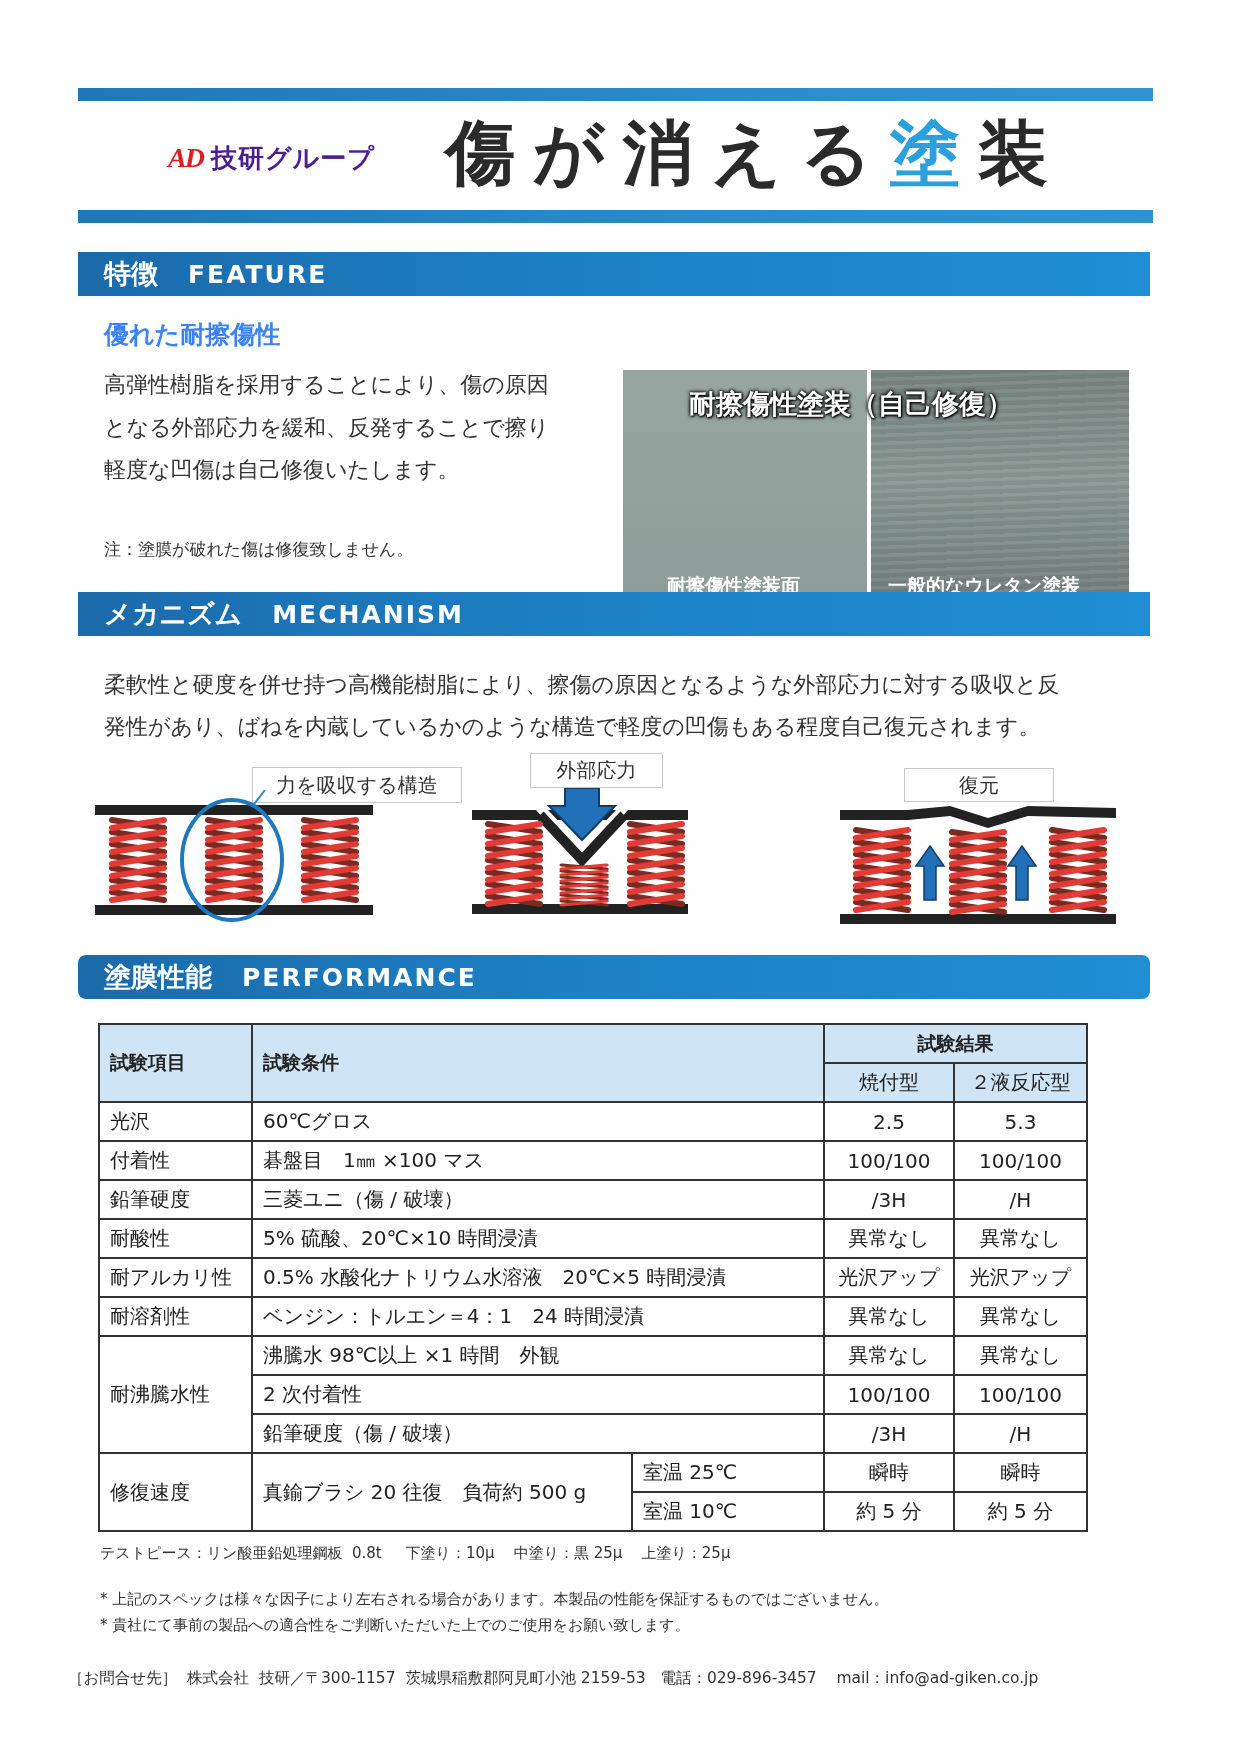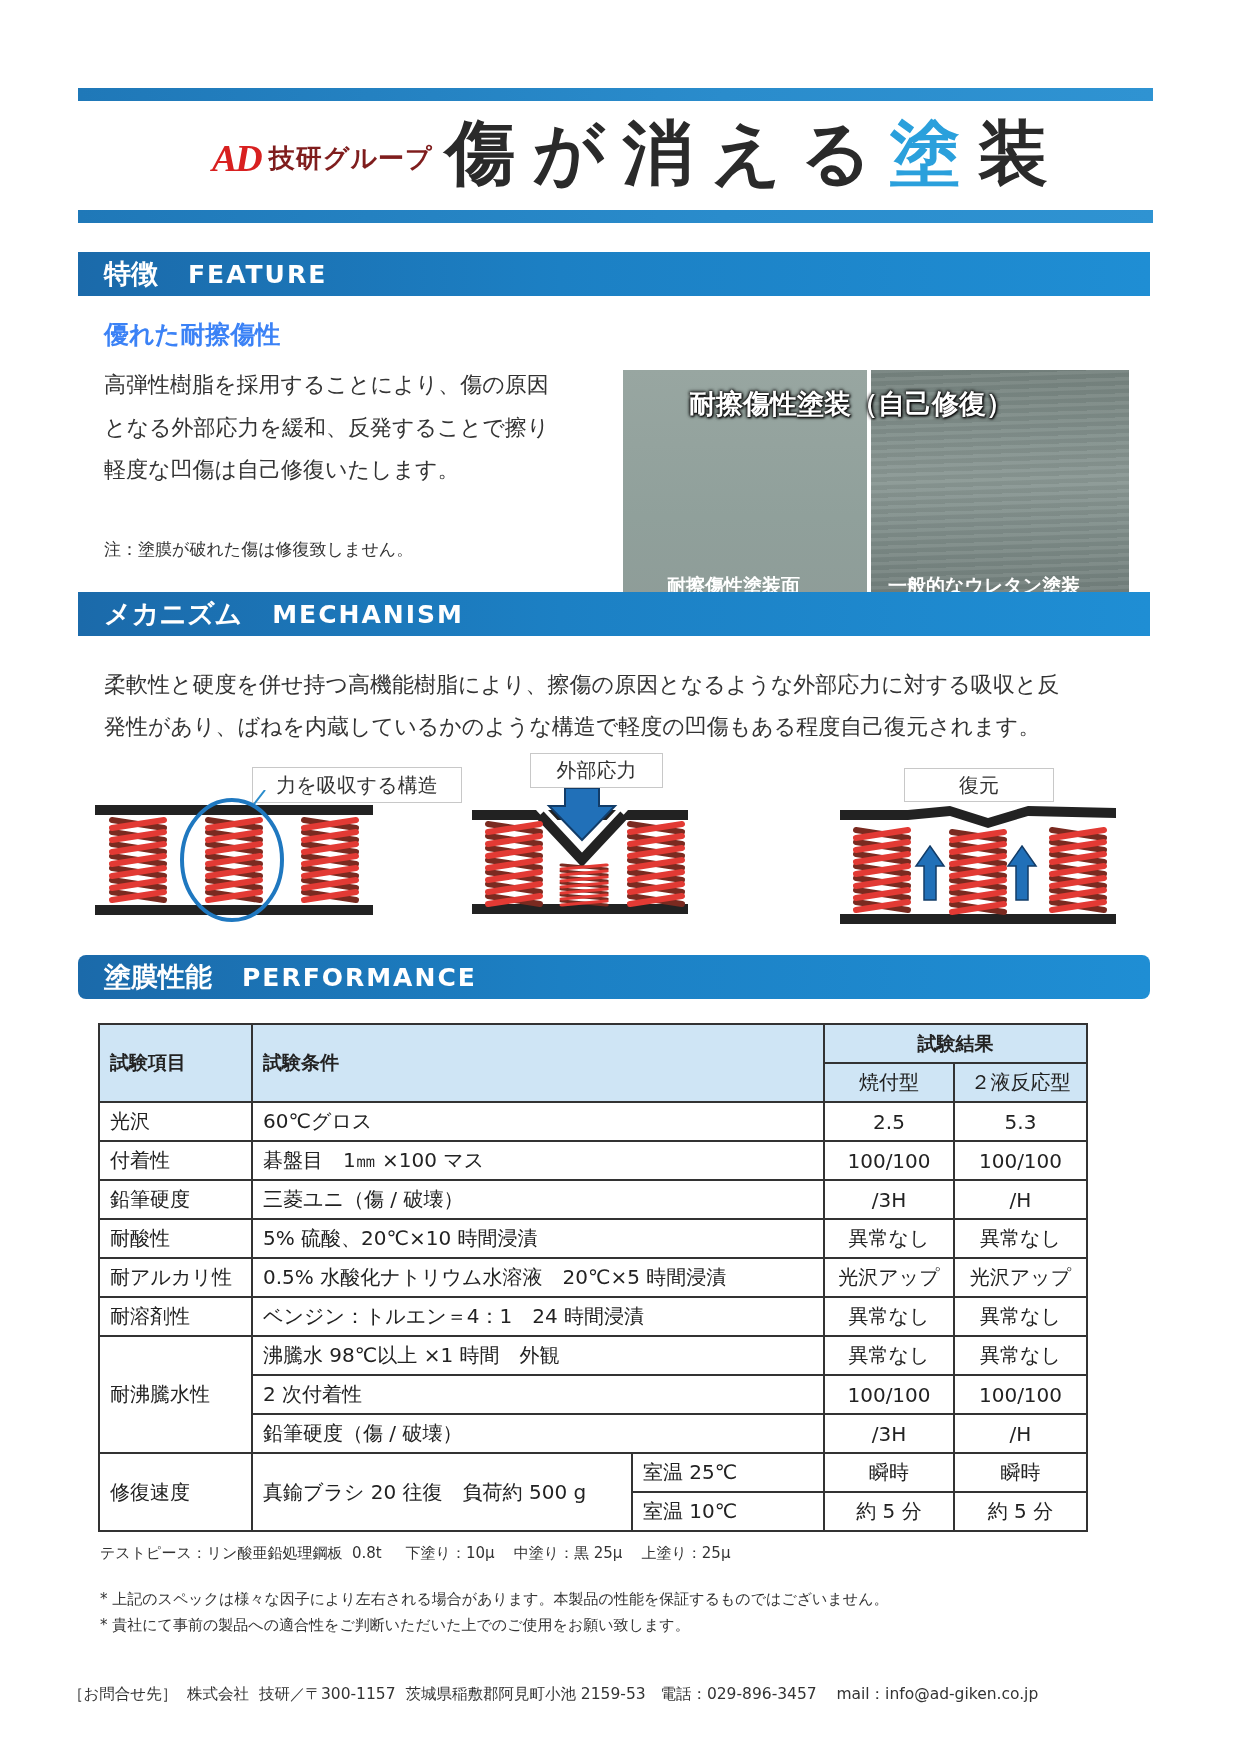--- a/index.html
+++ b/index.html
@@ -3,23 +3,23 @@
 <meta charset="utf-8">
 <style>
   * { box-sizing: border-box; margin: 0; padding: 0; }
   html, body { width: 1241px; height: 1755px; background: #ffffff; overflow: hidden; }
   body { position: relative; font-family: "DejaVu Sans", "Liberation Sans", sans-serif; color: #222; }
 
   .rule { position: absolute; left: 78px; width: 1075px; height: 13px;
     background: linear-gradient(90deg, #1f78b8 0%, #2a8ccc 60%, #2f93d2 100%); }
 
   .brand { position: absolute; left: 168px; top: 136px; height: 44px; display: flex; align-items: center; gap: 8px; }
-  .brand-logo { font-family: "Liberation Serif", serif; font-style: italic; font-weight: bold; font-size: 38px; letter-spacing: -2px;
-    color: #d82020; line-height: 1; margin-left: 44px; }
-  .brand-name { font-size: 26px; font-weight: bold; color: #7f1d1d; letter-spacing: 1px; }
+  .brand-logo { font-family: "Liberation Serif", serif; font-style: italic; font-weight: bold; font-size: 28px; letter-spacing: -2px;
+    color: #d82020; line-height: 1; }
+  .brand-name { font-size: 26px; font-weight: bold; color: #4c1d95; letter-spacing: 1px; }
 
   .title { position: absolute; left: 445px; top: 118px; font-family: "DejaVu Serif", "Liberation Serif", serif;
     font-size: 70px; font-weight: bold; letter-spacing: 18px; color: #2a2a2a; line-height: 1; white-space: nowrap; }
   .title .hl { color: #2aa0dc; }
 
   .section-bar { position: absolute; left: 78px; width: 1072px; height: 44px;
     background: linear-gradient(90deg, #1b6aaa 0%, #1c80c4 45%, #1f8ed4 100%);
     color: #fff; display: flex; align-items: center; padding-left: 26px; }
   .section-bar .jp { font-size: 27px; font-weight: bold; }
   .section-bar .en { font-size: 25px; font-weight: bold; letter-spacing: 2px; margin-left: 30px; text-align: center; }
@@ -46,21 +46,21 @@
 
   .diagram { position: absolute; }
 
   .table-wrap { position: absolute; left: 98px; top: 1023px; }
   table { border-collapse: collapse; font-size: 20px; color: #222; }
   td, th { border: 2px solid #333; height: 39px; padding: 0 10px; font-weight: normal; text-align: left; white-space: nowrap; }
   th { background: #cfe5f5; font-weight: bold; font-size: 19px; }
   td.c, th.c { text-align: center; }
   .test-piece { position: absolute; left: 100px; top: 1544px; font-size: 15px; color: #333; white-space: pre; }
   .disclaimer { position: absolute; left: 100px; font-size: 15px; color: #333; }
-  .contact { position: absolute; left: 68px; top: 1668px; font-size: 15.5px; color: #333; white-space: pre; margin-top: 16px; }
+  .contact { position: absolute; left: 68px; top: 1668px; font-size: 15.5px; color: #333; white-space: pre; }
 </style>
 </head>
 <body>
 
 <div class="rule" style="top:88px;"></div>
 
 <div class="brand">
   <span class="brand-logo">AD</span>
   <span class="brand-name">技研グループ</span>
 </div>

